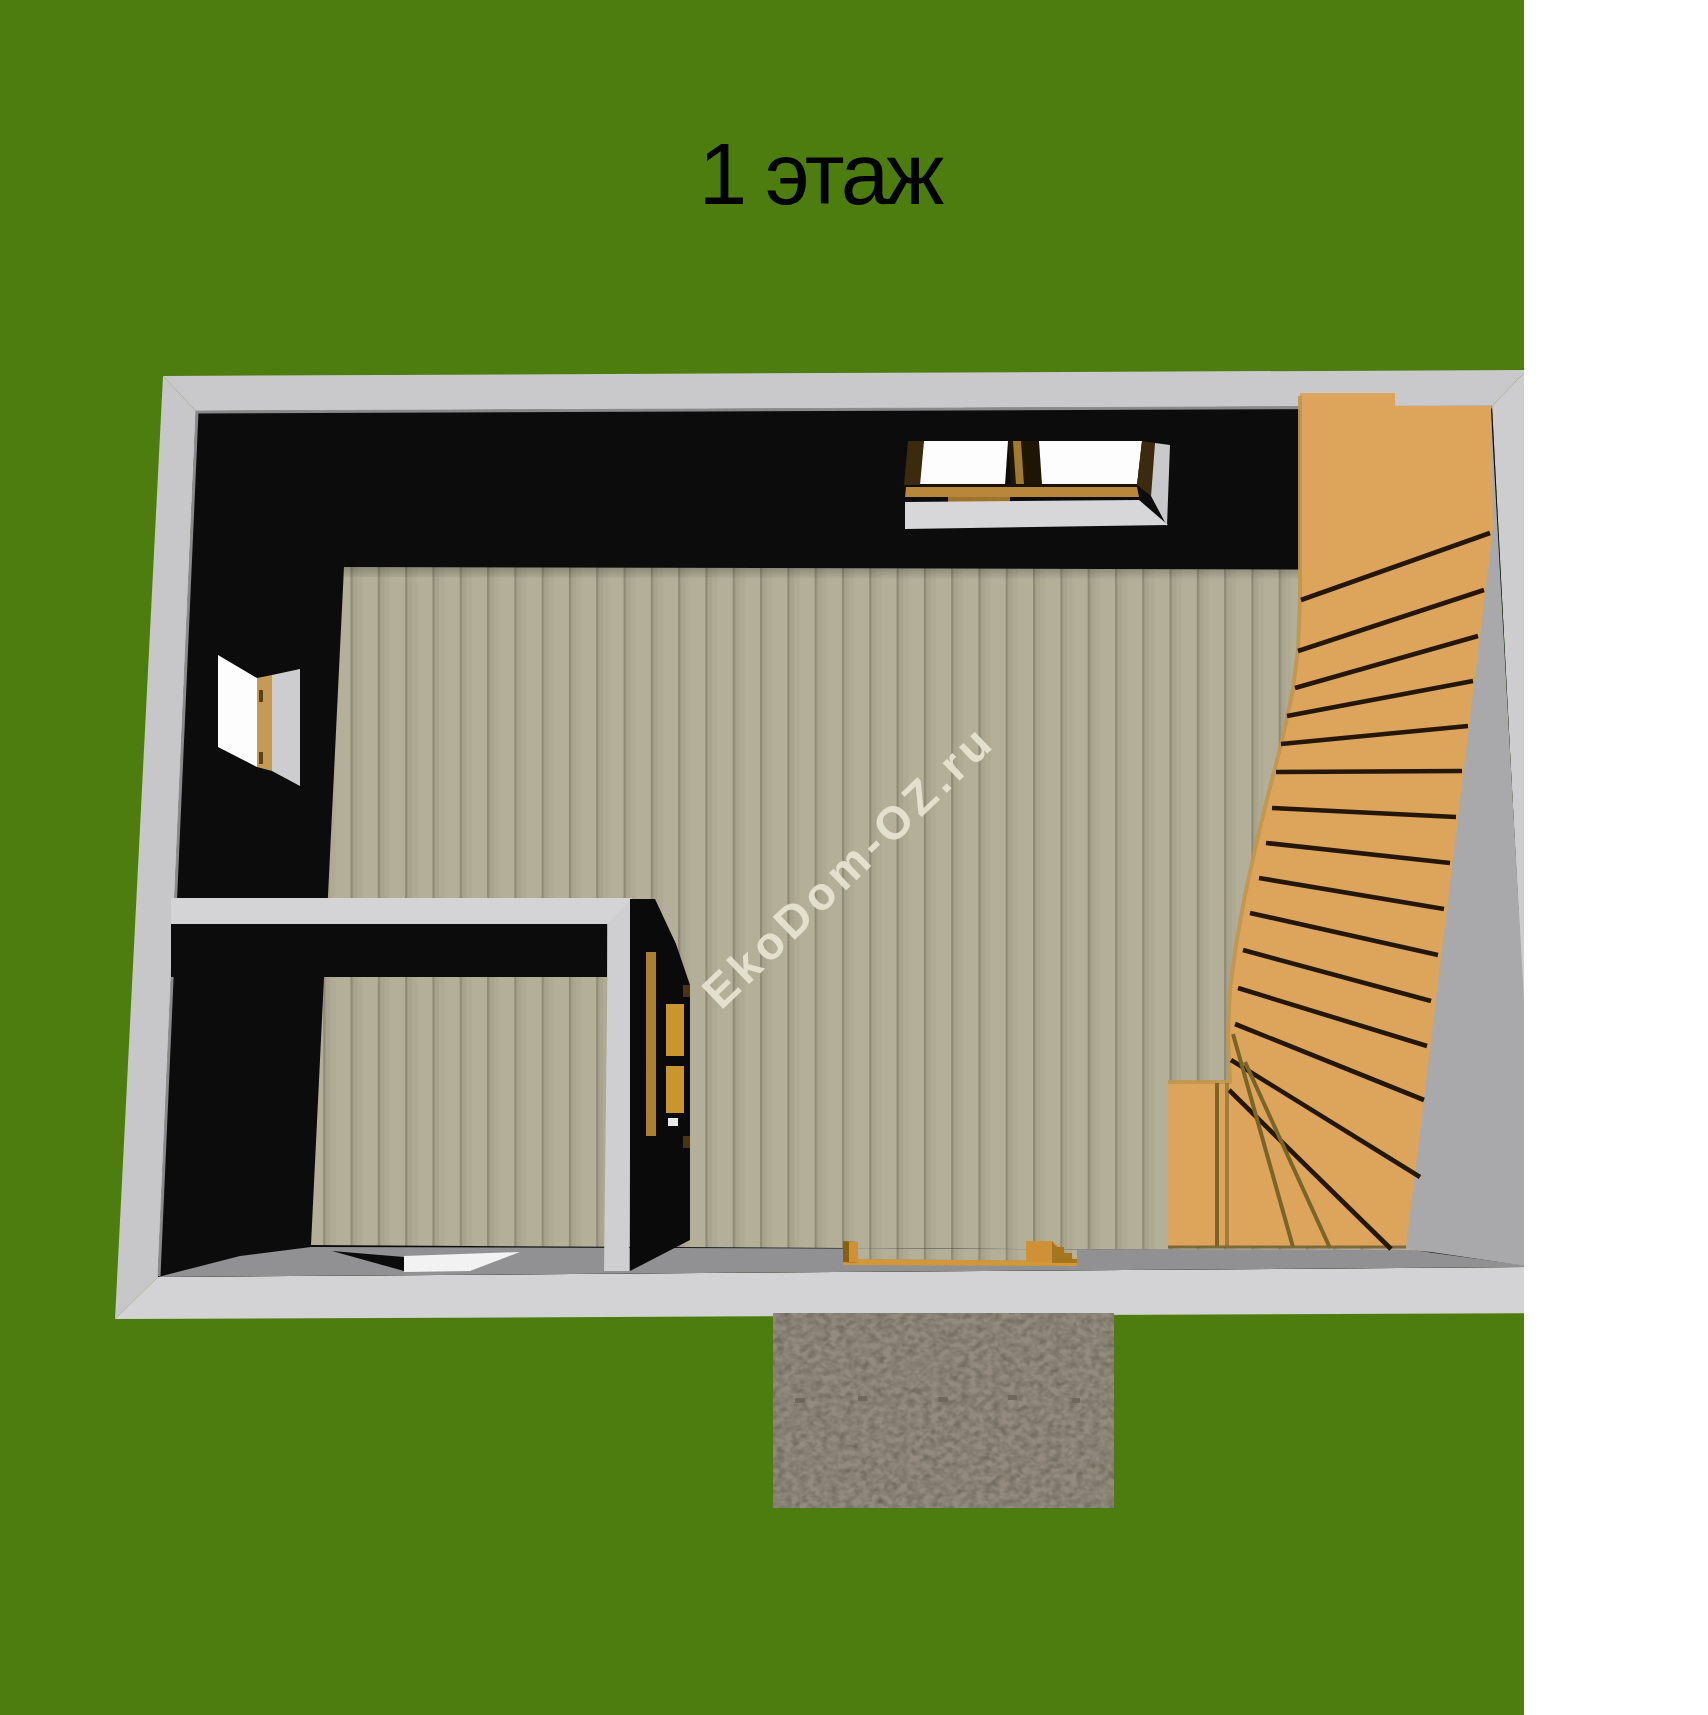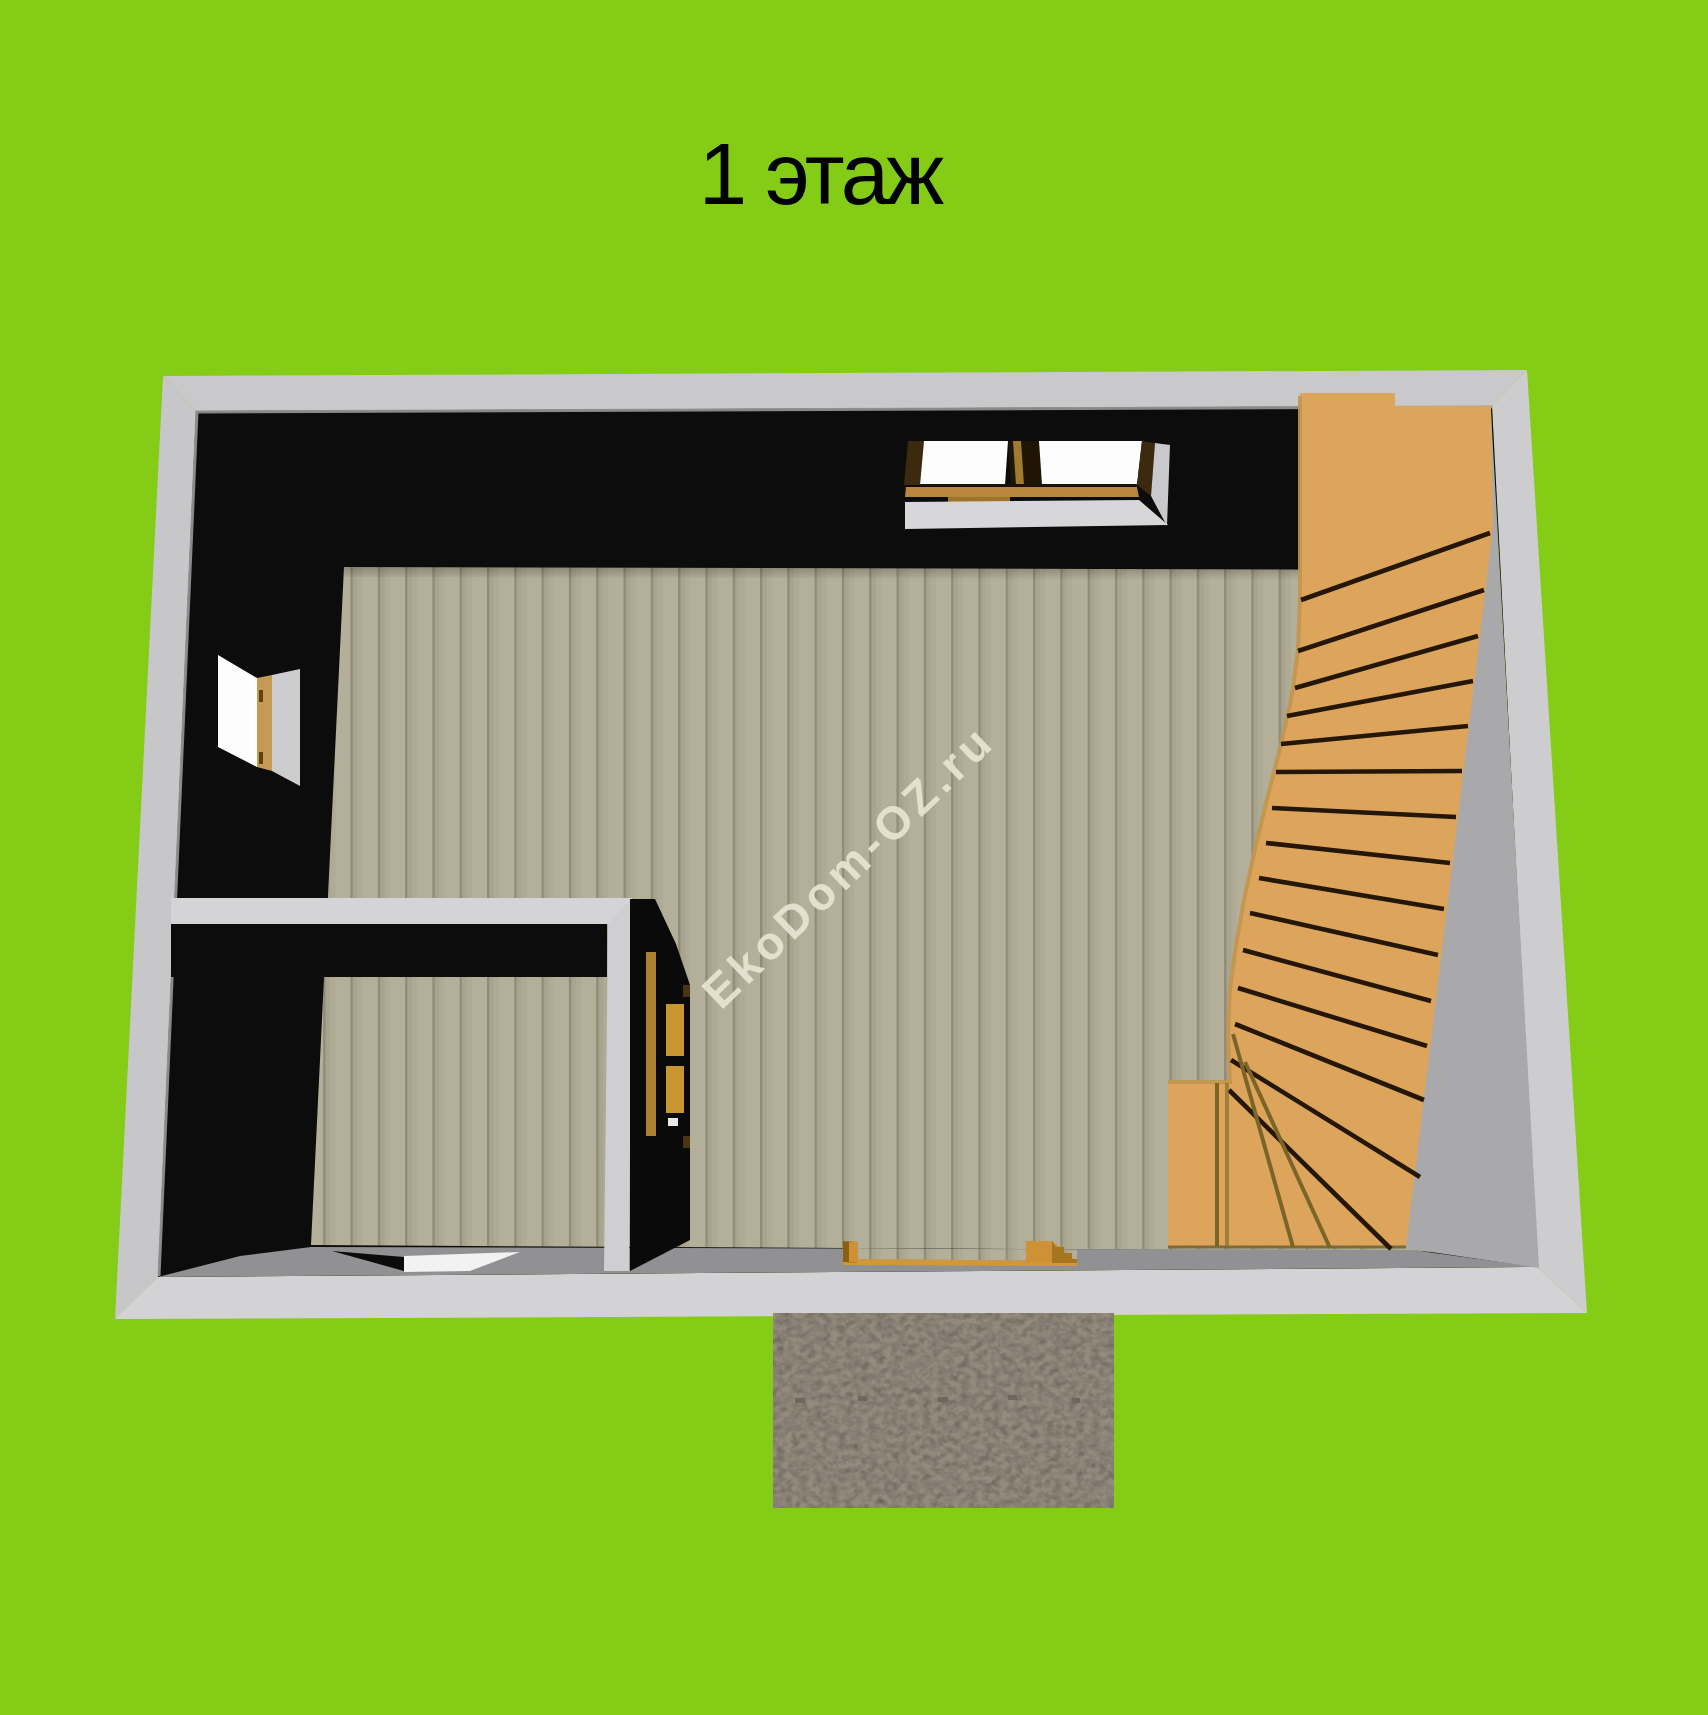--- a/index.html
+++ b/index.html
@@ -1,16 +1,16 @@
 <!DOCTYPE html>
 <html><head>
 <meta charset="utf-8">
 <style>
   html,body{margin:0;padding:0;background:#ffffff;}
-  .page{position:relative;width:1708px;height:1715px;background:#84cc16;overflow:hidden;
+  .page{position:relative;width:1524px;height:1715px;background:#4d7c0f;overflow:hidden;
         font-family:"Liberation Sans", sans-serif;text-align:center;}
   svg{position:absolute;left:0;top:0;}
 </style>
 </head>
 <body>
 <div class="page">
 <svg width="1708" height="1715" viewBox="0 0 1708 1715" xmlns="http://www.w3.org/2000/svg">
 <defs>
   <pattern id="plank" width="27.3" height="40" patternUnits="userSpaceOnUse" patternTransform="translate(350.5,0)">
     <rect x="0" y="0" width="27.3" height="40" fill="#b3af99"></rect>

